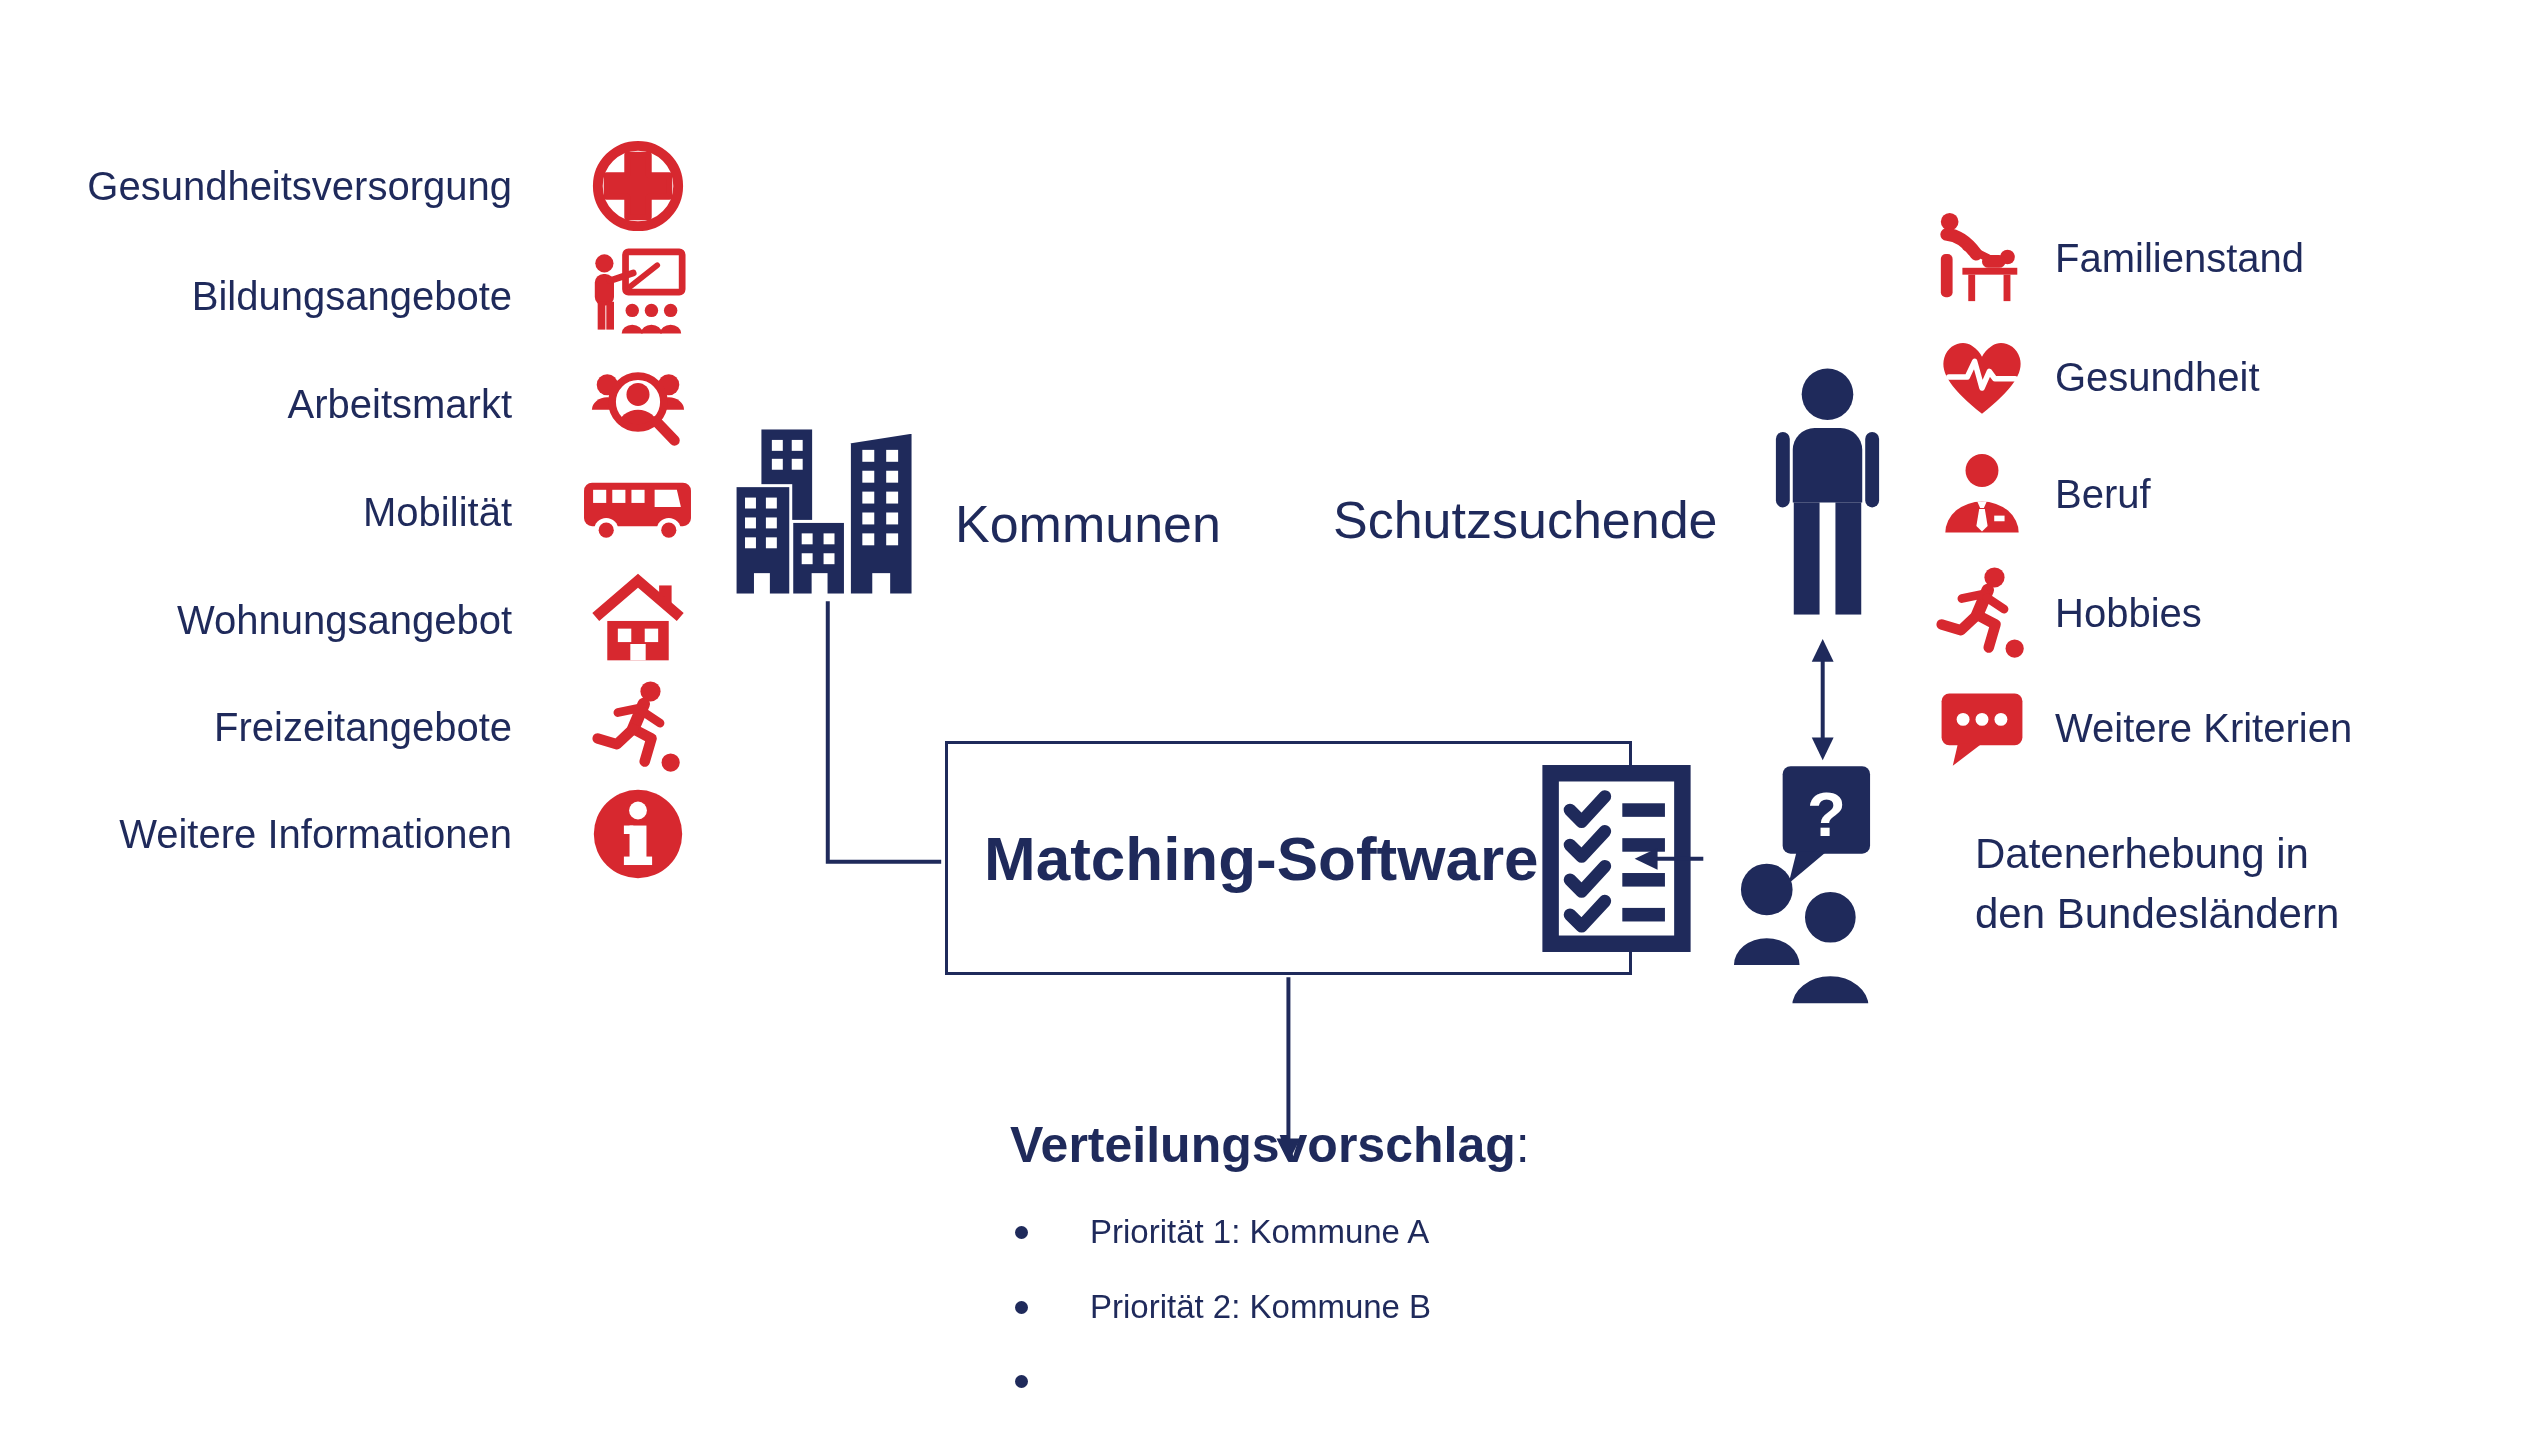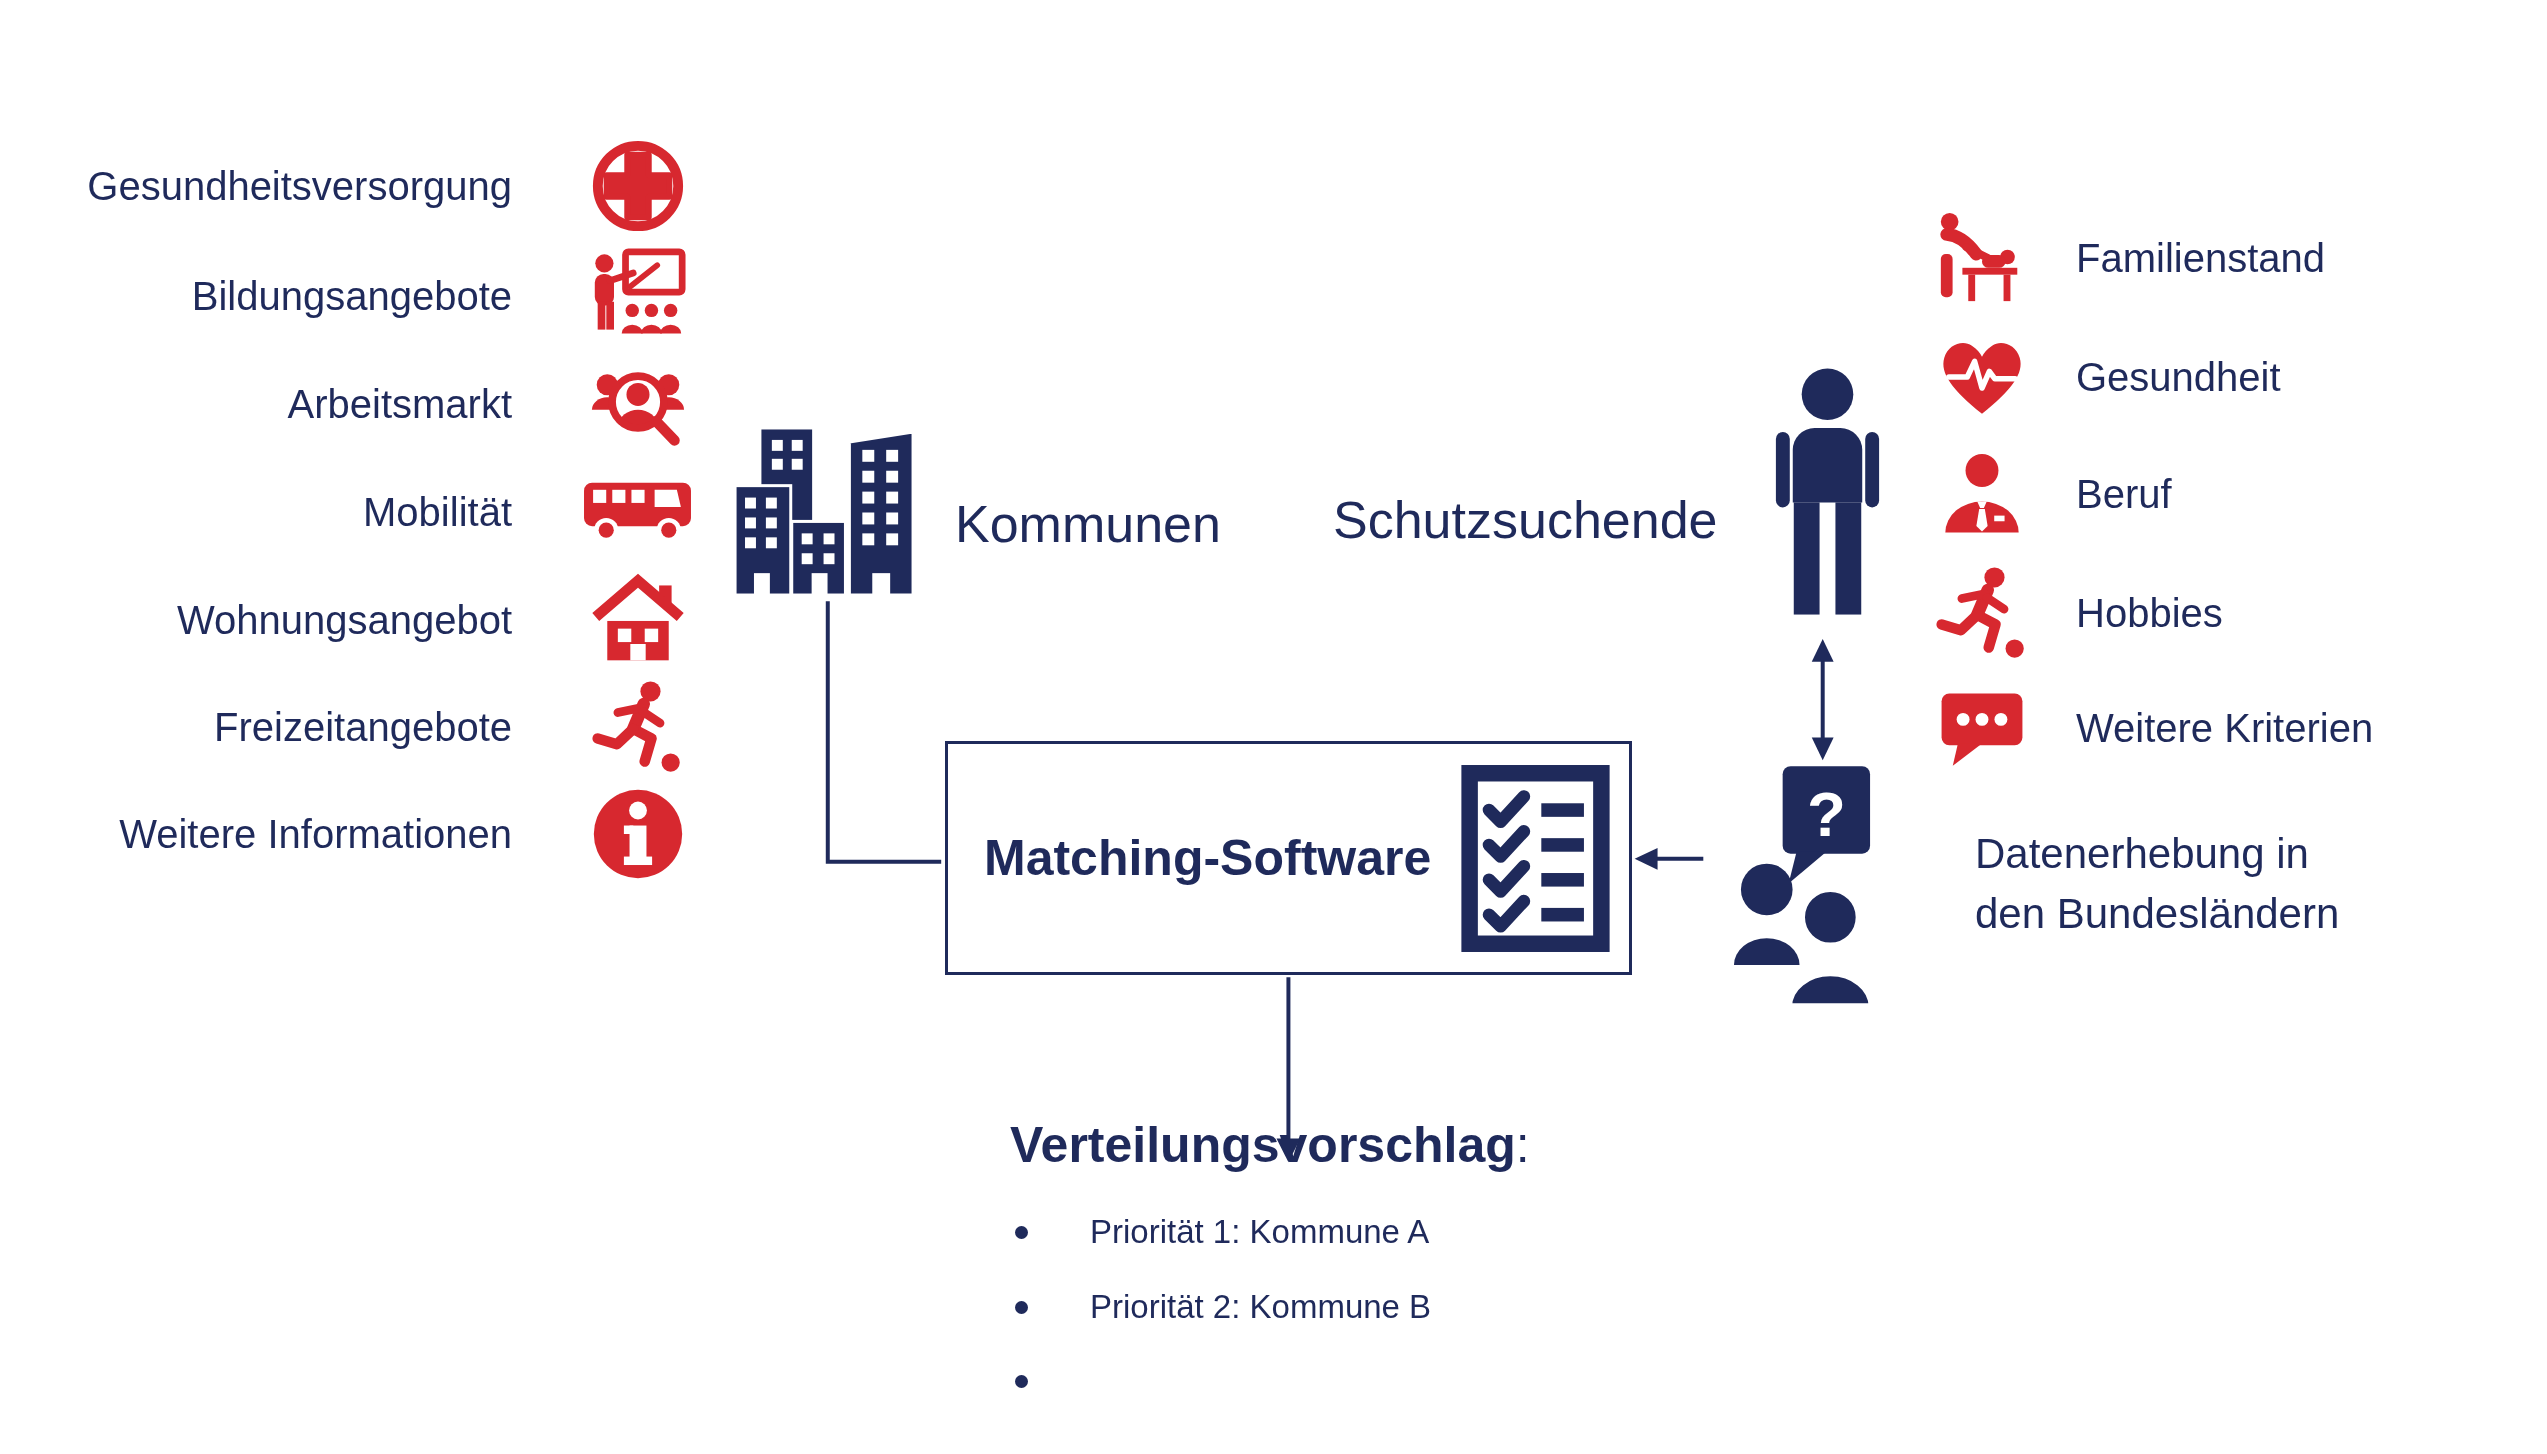--- a/index.html
+++ b/index.html
@@ -6,35 +6,35 @@
   .canvas{
     position:relative;width:2547px;height:1455px;background:#ffffff;
     font-family:"Liberation Sans", sans-serif;color:#1f2a5b;overflow:hidden;
   }
   
   .crit-row{position:absolute;height:100px;display:flex;align-items:center;}
   .left-row{left:80px;width:617px;gap:40px;}
   .right-row{left:1922px;width:557px;}
   .crit-label{font-size:40px;color:#1f2a5b;white-space:nowrap;}
   .left-row .crit-label{flex:1;text-align:right;margin-right:26px;}
-  .right-row .crit-label{margin-left:35px;}
+  .right-row .crit-label{margin-left:14px;}
   .crit-icon{width:119px;height:100px;display:flex;align-items:center;justify-content:center;flex:0 0 119px;}
   
   .headline{font-size:52px;color:#1f2a5b;white-space:nowrap;}
   .kommunen-label{position:absolute;left:955px;top:494px;}
   .schutz-label{position:absolute;left:1333px;top:490px;width:378px;text-align:center;}
   .buildings{position:absolute;left:734px;top:426px;}
   .person{position:absolute;left:1763px;top:366px;}
   
   .match-box{
     position:absolute;left:945px;top:741px;width:687px;height:234px;
     border:3px solid #1f2a5b;background:#ffffff;box-sizing:border-box;
     display:flex;align-items:center;
   }
-  .match-label{font-size:50px;font-weight:bold;color:#1f2a5b;margin-left:36px;white-space:nowrap;}
+  .match-label{font-size:62px;font-weight:bold;color:#1f2a5b;margin-left:36px;white-space:nowrap;}
   .match-icon{margin-left:auto;margin-right:16px;display:flex;align-items:center;}
   
   .interview{position:absolute;left:1731px;top:758px;}
   .daten-label{position:absolute;left:1975px;top:824px;font-size:42px;line-height:60px;color:#1f2a5b;white-space:nowrap;}
   
   .vert-title{position:absolute;left:1010px;top:1116px;font-size:50px;color:#1f2a5b;white-space:nowrap;}
   .vert-title .bold{font-weight:bold;}
   .vert-row{position:absolute;left:1015px;height:56px;display:flex;align-items:center;}
   .vert-dot{width:13px;height:13px;border-radius:50%;background:#1f2a5b;margin-right:62px;flex:0 0 13px;}
   .vert-text{font-size:33px;color:#1f2a5b;white-space:nowrap;}

